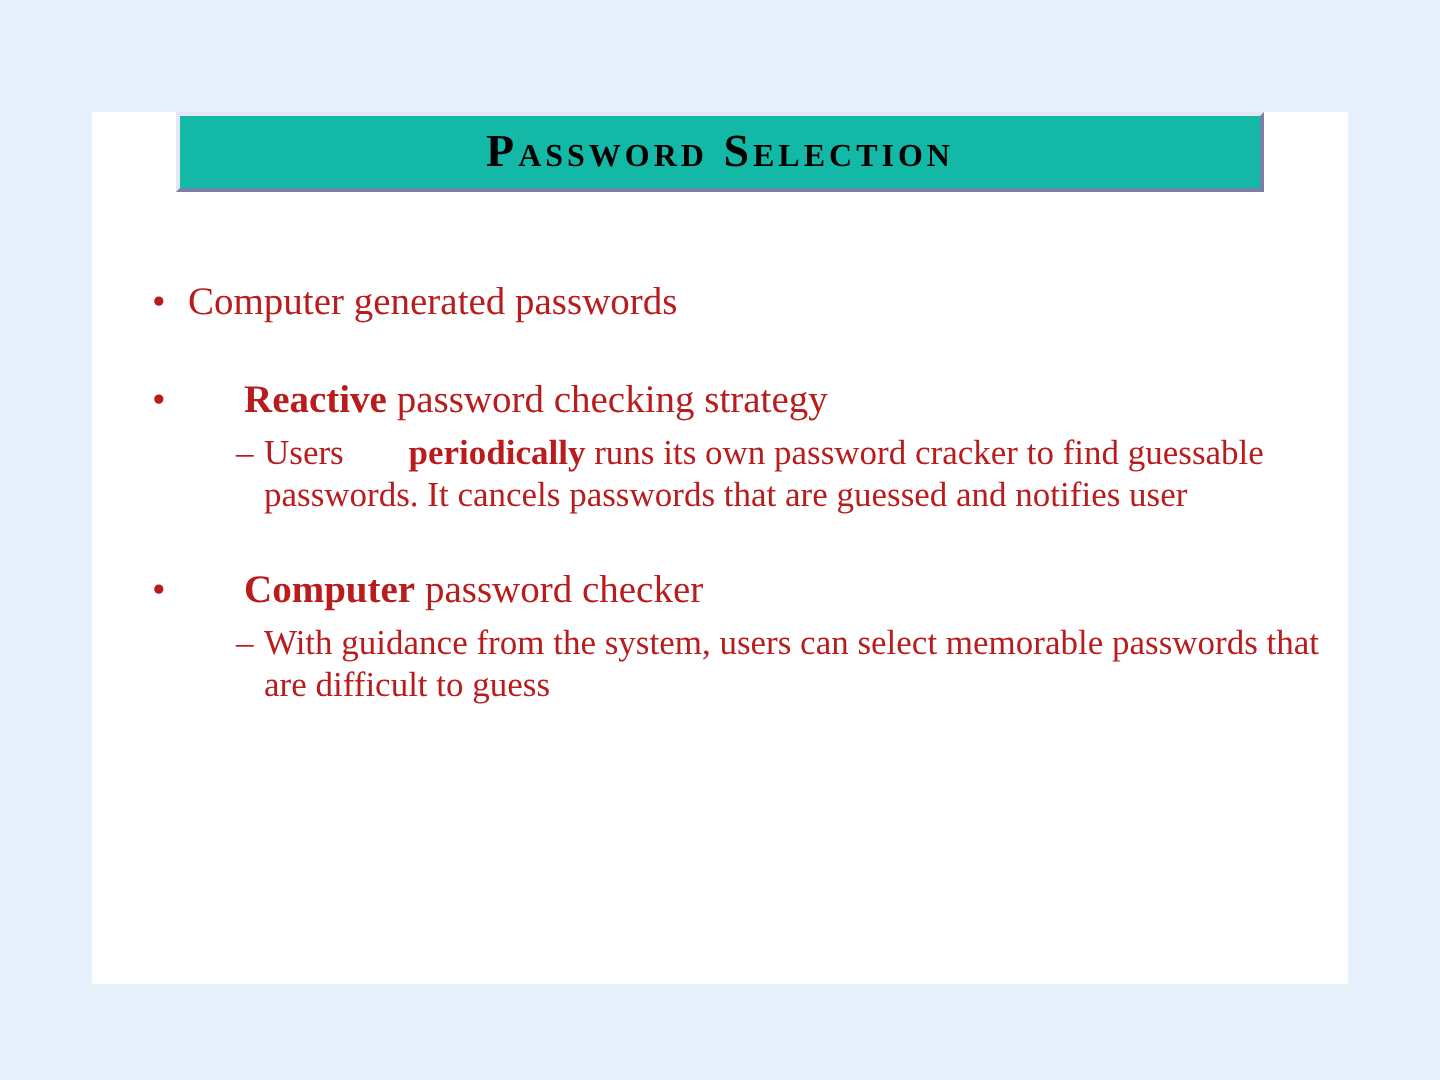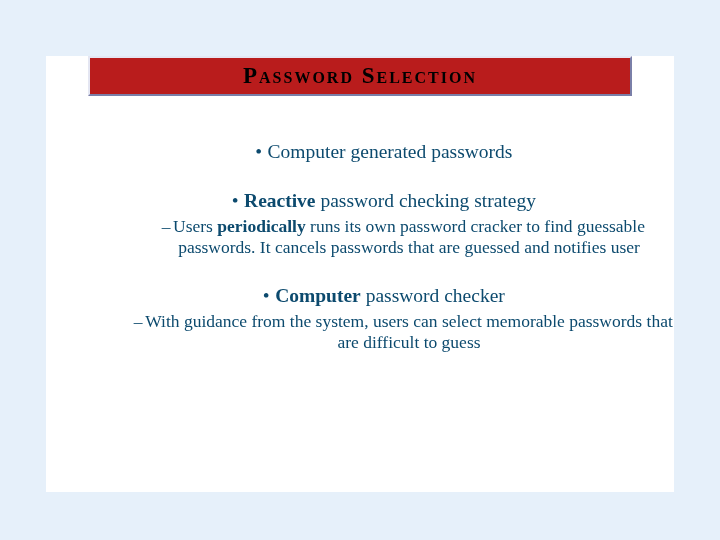--- a/index.html
+++ b/index.html
@@ -17,47 +17,46 @@
     width: 628px;
     height: 436px;
     background: #ffffff;
   }
   .title-bar {
     position: absolute;
     left: 88px;
     top: 56px;
     width: 544px;
     height: 40px;
-    background: #b91c1c;
+    background: #14b8a6;
     border-top: 2px solid #e4e6f2;
     border-left: 2px solid #e4e6f2;
     border-right: 2px solid #7a7fa8;
     border-bottom: 2px solid #7a7fa8;
     display: flex;
     align-items: center;
     justify-content: center;
   }
   .title-text {
     font-family: Copperplate, "Copperplate Gothic Bold", "Copperplate Gothic", Georgia, serif;
     font-weight: bold;
     font-size: 23px;
     letter-spacing: 2px;
     font-variant: small-caps;
     color: #000;
   }
   .body {
     position: absolute;
-    left: 86px;
+    left: 76px;
     top: 140px;
     width: 590px;
     font-family: Garamond, 'Times New Roman', Georgia, serif;
     font-size: 18.5px;
-    color: #0c4a6e;
+    color: #b91c1c;
     line-height: 1.18;
-    text-align: center;
   }
   .l1 {
     margin-bottom: 4px;
     font-size: 19.5px;
   }
   .l1 .bullet {
     display: inline-block;
     width: 18px;
   }
   .subgroup {
@@ -69,21 +68,21 @@
     padding-left: 14px;
     text-indent: -14px;
     line-height: 1.2;
     margin-bottom: 1px;
   }
   .l2 .dash {
     display: inline-block;
     width: 14px;
     text-indent: 0;
   }
-  b { font-weight: bold; }
+  b { font-weight: bold; margin-left: 28px; }
 </style>
 </head>
 <body>
 
 <div class="content-area"></div>
 
 <div class="title-bar">
   <span class="title-text">Password Selection</span>
 </div>
 

